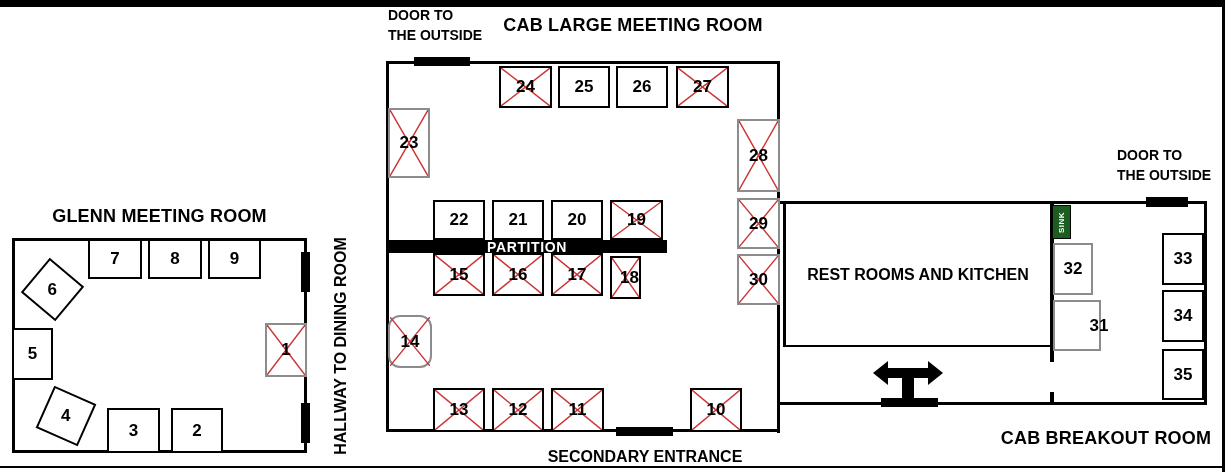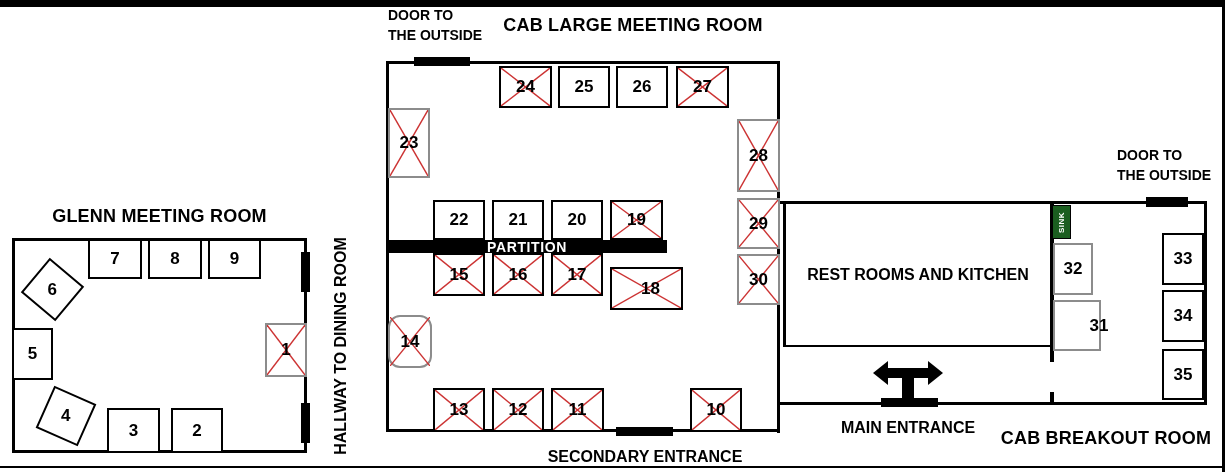--- a/index.html
+++ b/index.html
@@ -92,21 +92,20 @@
   <div class="sink" id="sink-box" style="left: 1052px; top: 205px; width: 17px; height: 32px; background: rgb(27, 94, 32);">
     <span>SINK</span>
   </div>
 
   <svg class="abs" style="left:872px;top:358px;" width="72" height="40" viewBox="0 0 72 40">
     <polygon points="1,15 16,3 16,27" fill="#000"></polygon>
     <polygon points="71,15 56,3 56,27" fill="#000"></polygon>
     <rect x="14" y="10" width="44" height="10" fill="#000"></rect>
     <rect x="30" y="16" width="12" height="24" fill="#000"></rect>
   </svg>
-  <div class="title t16" style="left:798px;top:419px;width:220px;">MAIN ENTRANCE</div>
 
 <div class="table" style="left: 265px; top: 323px; width: 42px; height: 54px; border-color: rgb(140, 140, 140);">
       <svg viewBox="0 0 100 100" preserveAspectRatio="none">
         <line x1="0" y1="0" x2="100" y2="100" stroke="#cc3333" stroke-width="1.4" vector-effect="non-scaling-stroke"></line>
         <line x1="0" y1="100" x2="100" y2="0" stroke="#cc3333" stroke-width="1.4" vector-effect="non-scaling-stroke"></line>
       </svg>
       <span>1</span>
     </div>
     <div class="table" style="left: 171px; top: 408px; width: 52px; height: 45px; border-color: rgb(0, 0, 0);">
       <span>2</span>
@@ -181,21 +180,21 @@
       </svg>
       <span>16</span>
     </div>
     <div class="table" style="left: 551px; top: 253px; width: 52px; height: 43px; border-color: rgb(0, 0, 0);">
       <svg viewBox="0 0 100 100" preserveAspectRatio="none">
         <line x1="0" y1="0" x2="100" y2="100" stroke="#cc3333" stroke-width="1.4" vector-effect="non-scaling-stroke"></line>
         <line x1="0" y1="100" x2="100" y2="0" stroke="#cc3333" stroke-width="1.4" vector-effect="non-scaling-stroke"></line>
       </svg>
       <span>17</span>
     </div>
-    <div class="table" style="left: 610px; top: 267px; width: 73px; height: 43px; border-color: rgb(0, 0, 0); padding-left: 8px;">
+    <div class="table" style="left: 610px; top: 256px; width: 31px; height: 43px; border-color: rgb(0, 0, 0); padding-left: 8px;">
       <svg viewBox="0 0 100 100" preserveAspectRatio="none">
         <line x1="0" y1="0" x2="100" y2="100" stroke="#cc3333" stroke-width="1.4" vector-effect="non-scaling-stroke"></line>
         <line x1="0" y1="100" x2="100" y2="0" stroke="#cc3333" stroke-width="1.4" vector-effect="non-scaling-stroke"></line>
       </svg>
       <span>18</span>
     </div>
     <div class="table" style="left: 610px; top: 200px; width: 53px; height: 40px; border-color: rgb(0, 0, 0);">
       <svg viewBox="0 0 100 100" preserveAspectRatio="none">
         <line x1="0" y1="0" x2="100" y2="100" stroke="#cc3333" stroke-width="1.4" vector-effect="non-scaling-stroke"></line>
         <line x1="0" y1="100" x2="100" y2="0" stroke="#cc3333" stroke-width="1.4" vector-effect="non-scaling-stroke"></line>

